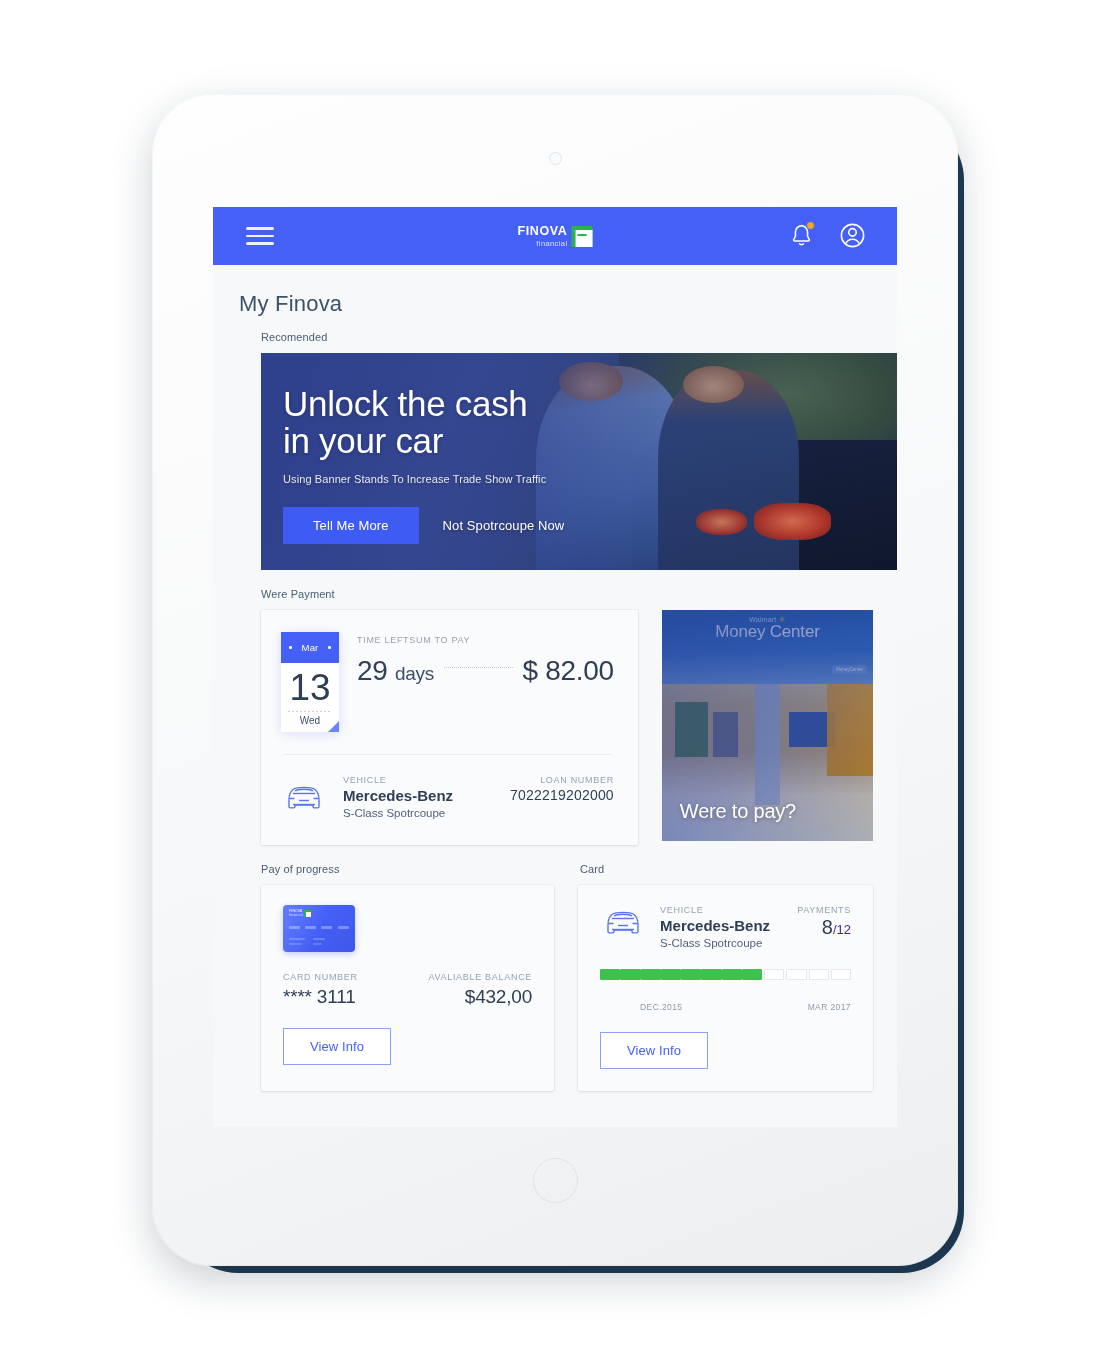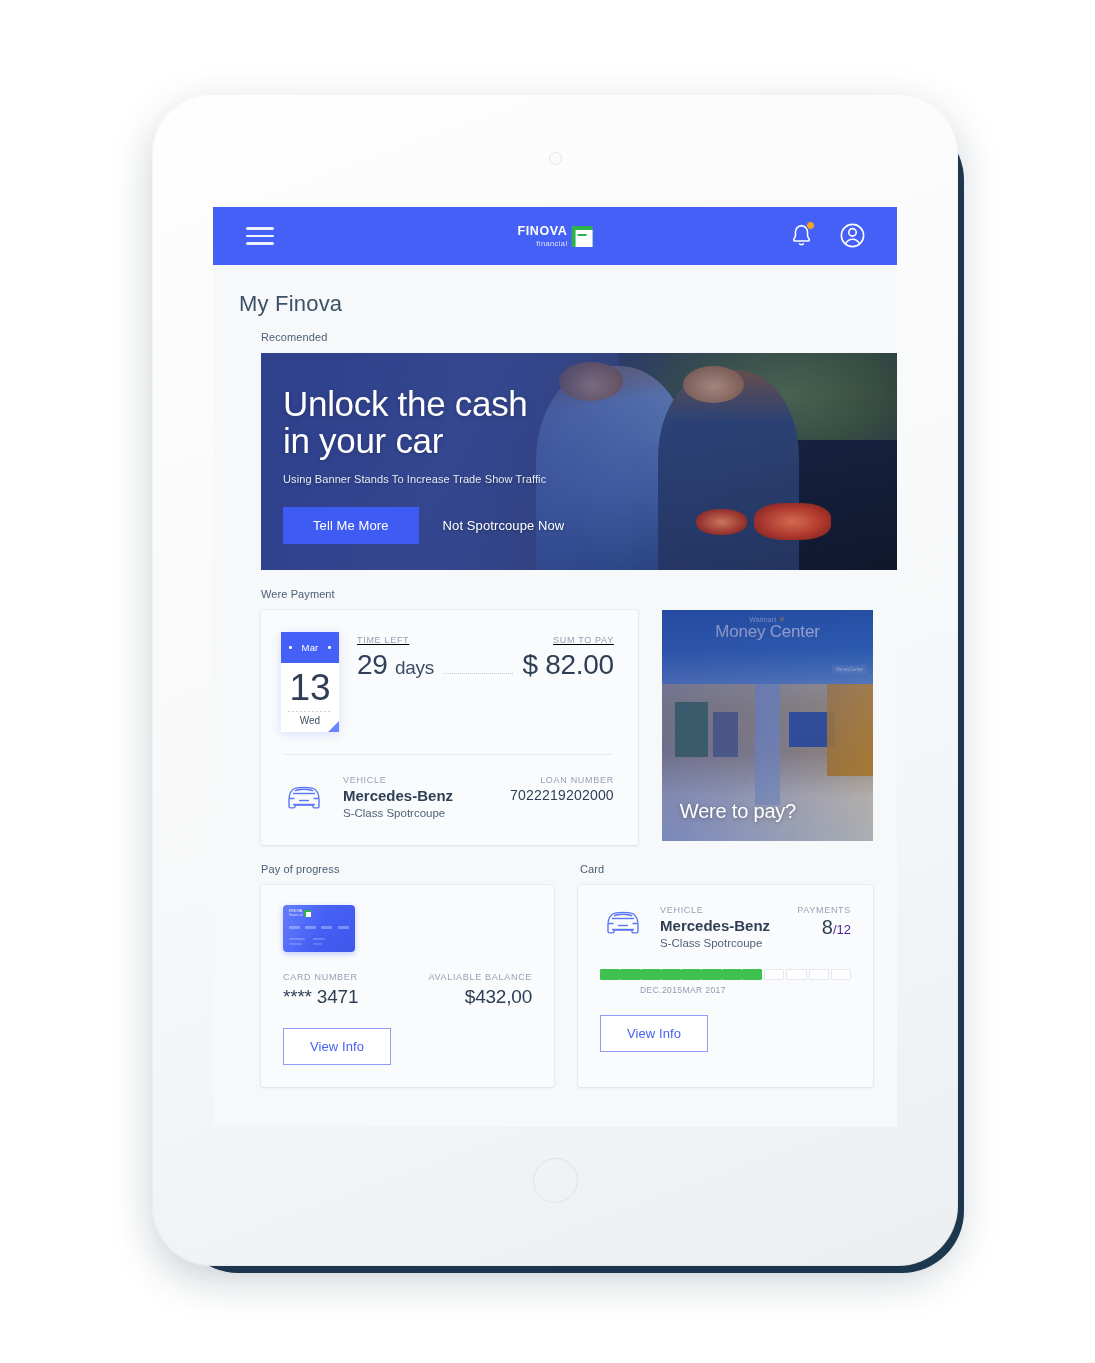--- a/index.html
+++ b/index.html
@@ -182,23 +182,23 @@
   .cal-dot { width: 2.5px; height: 2.5px; background:#fff; border-radius:50%; display:inline-block; }
   .cal-day { font-size: 37px; color: #2f3e55; text-align: center; padding: 4px 0 2px; font-weight: 400; }
   .cal-rule { height: 1px; margin: 0 7px; background: repeating-linear-gradient(to right,#c8cfdb 0 2px, transparent 2px 4px); }
   .cal-dow { font-size: 10px; color: #3c5068; text-align:center; padding: 3px 0 6px; }
   .cal-fold {
     position:absolute; right:0; bottom:0; width:0;height:0;
     border-left: 11px solid transparent; border-bottom: 11px solid #6c85ff;
   }
 
   .np-mid { flex: 1; padding-top: 3px; }
-  .np-labels { display: flex; justify-content: space-between; text-decoration: underline; }
+  .np-labels { display: flex; justify-content: flex-start; }
   .mini-label { font-size: 9px; color: #96a1b4; letter-spacing: .7px; }
-  .np-values { display: flex; align-items: flex-end; justify-content: space-between; margin-top: 4px; }
+  .np-values { display: flex; align-items: center; justify-content: space-between; margin-top: 10px; }
   .np-days { font-size: 28px; color: #32405a; letter-spacing: -.3px; }
   .np-days small { font-size: 19px; color:#3e4d66; }
   .np-dots { flex: 1; border-bottom: 1.5px dotted #c3cad6; margin: 0 10px 7px; }
   .np-sum { font-size: 28px; color: #2f3e55; letter-spacing: -.3px; white-space: nowrap; }
 
   .np-divider { height: 1px; background: #e8ebf0; margin: 22px 2px 20px; }
 
   .veh-row { display: flex; align-items: center; gap: 16px; }
   .veh-text { flex: 1; display: flex; justify-content: space-between; align-items: flex-start; }
   .veh-name { font-size: 15px; color: #2f3e55; font-weight: 700; margin-top: 2px; }
@@ -275,21 +275,21 @@
 
   .pp-top { display:flex; align-items:flex-start; gap: 14px; }
   .pp-text { flex:1; display:flex; justify-content:space-between; }
   .pay-count { font-size: 20px; color:#2f3e55; margin-top: 1px; }
   .pay-count .den { font-size: 13px; color:#4c1d95; }
 
   .progress-wrap { margin-top: 20px; }
   .progress { display:flex; height: 11px; gap: 2px; }
   .seg { flex: 1; background:#fff; border:1px solid #e3e7ee; border-radius:1px; }
   .seg.filled { background:#3ec14f; border-color:#3ec14f; }
-  .progress-labels { display:flex; justify-content: flex-start; margin-top: 5px; padding-left: 40px; }
+  .progress-labels { display:flex; justify-content: space-between; margin-top: 22px; padding-left: 40px; }
   .prog-lab { font-size: 8.5px; color:#8f9bb0; letter-spacing:.4px; }
 
   svg { display:block; }
 </style>
 </head>
 <body>
 
 <div class="stage">
   <div class="device-shadow"></div>
   <div class="device"></div>
@@ -478,21 +478,21 @@
               <div class="ln n4"></div>
             <div class="ln s1"></div>
               <div class="ln s2"></div>
               <div class="ln s3"></div>
               <div class="ln s4"></div>
           </div>
 
           <div class="kv-row">
             <div class="kv">
               <div class="k">CARD NUMBER</div>
-              <div class="v">**** 3471</div>
+              <div class="v">**** 3111</div>
             </div>
             <div class="kv right">
               <div class="k">AVALIABLE BALANCE</div>
               <div class="v">$432,00</div>
             </div>
           </div>
 
           <button class="btn-outline">View Info</button>
         </div>
 

